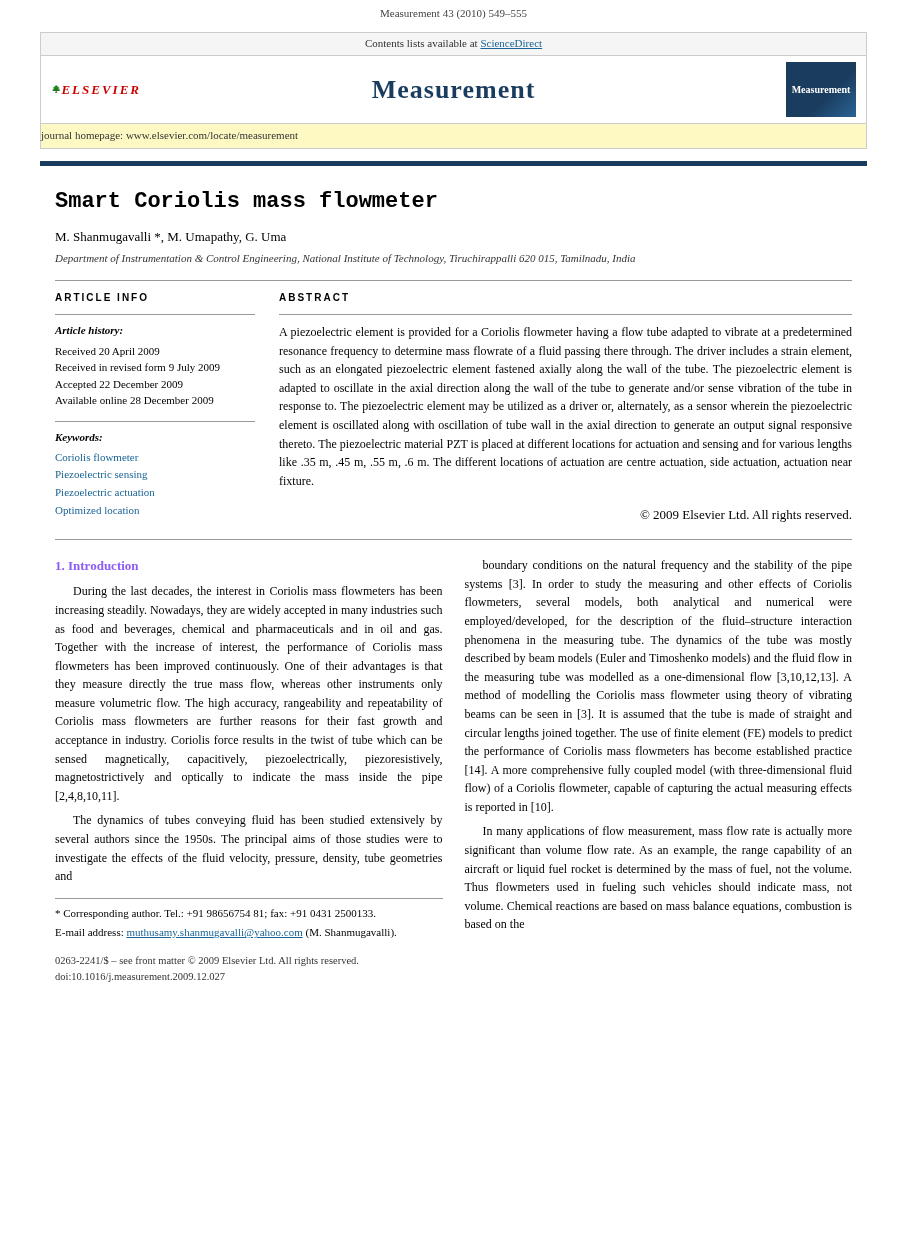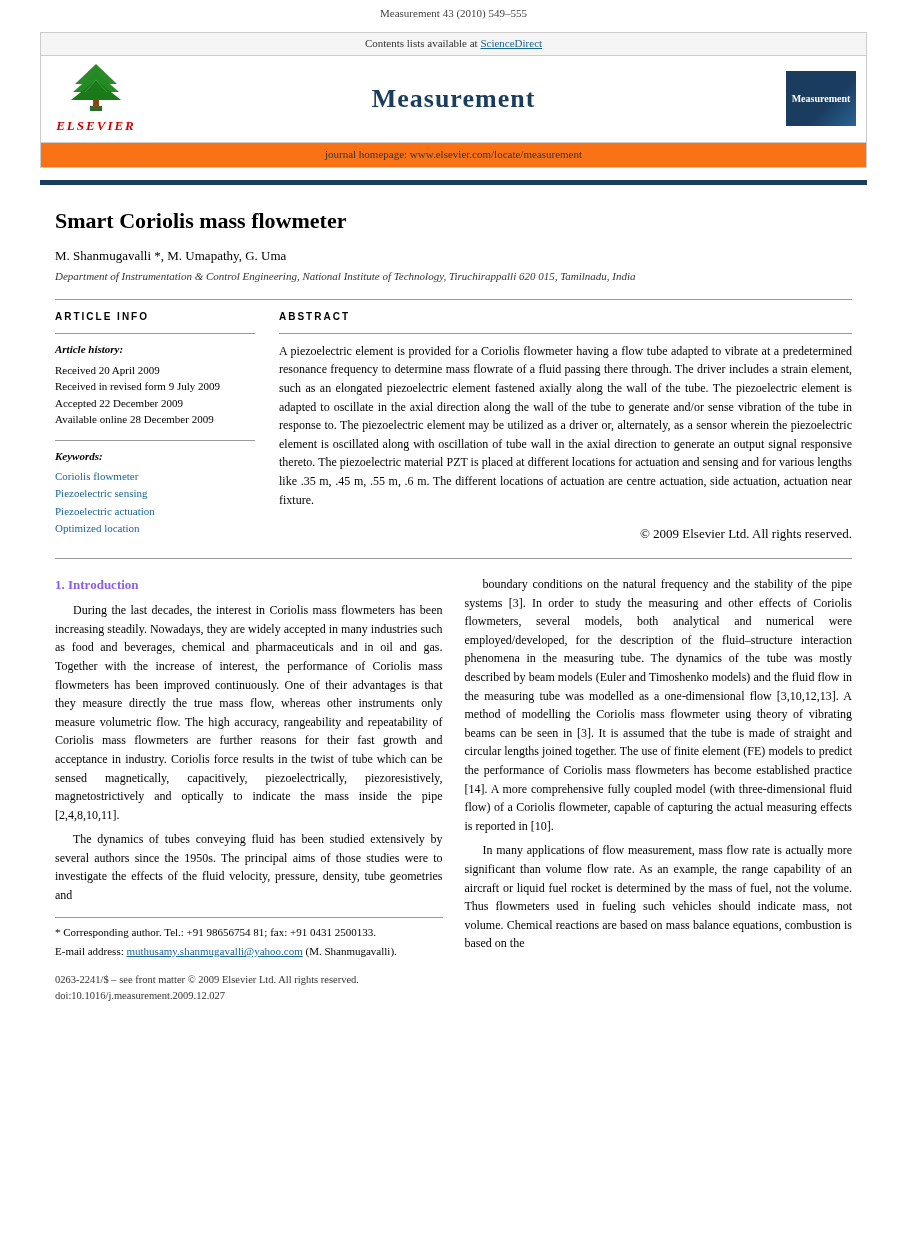--- a/index.html
+++ b/index.html
@@ -44,21 +44,20 @@
       padding: 6px 10px;
       background: #fff;
       border-bottom: 1px solid #ccc;
     }
     .journal-logo-left {
       width: 90px;
       flex-shrink: 0;
     }
     .journal-logo-left .elsevier-logo {
       display: flex;
-      flex-direction: column;
       align-items: center;
     }
     .elsevier-logo .elsevier-text {
       font-size: 13px;
       font-weight: bold;
       color: #c00;
       letter-spacing: 2px;
       margin-top: 3px;
       font-style: italic;
     }
@@ -87,22 +86,22 @@
       align-items: center;
       justify-content: center;
       color: #fff;
       font-size: 10px;
       font-weight: bold;
       text-align: center;
       padding: 4px;
       line-height: 1.3;
     }
     .journal-header-bottom {
-      background: #f97316;
-      text-align: center;
+      background: #fef9c3;
+      text-align: left;
       font-size: 11px;
       color: #333;
       padding: 4px 0;
     }
 
     
     .blue-bar {
       background: #1a3c5e;
       height: 5px;
       margin: 0 40px;
@@ -112,21 +111,21 @@
     .article-body {
       padding: 20px 55px 20px 55px;
     }
 
     
     .article-title {
       font-size: 22px;
       font-weight: bold;
       color: #000;
       margin-bottom: 10px;
-      font-family: Liberation Serif, serif;
+      font-family: Liberation Mono, monospace;
     }
 
     
     .article-authors {
       font-size: 13px;
       margin-bottom: 4px;
       color: #000;
     }
 
     

